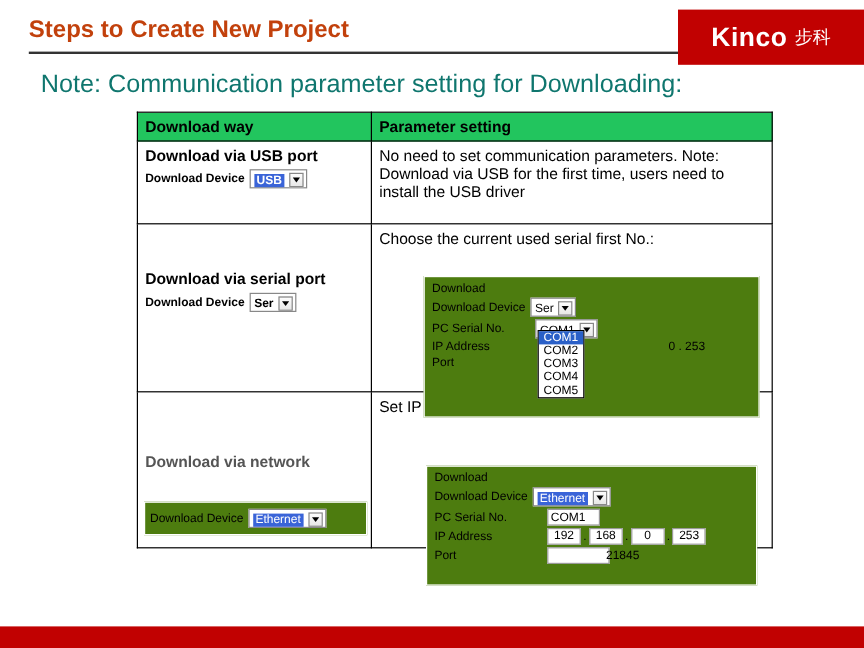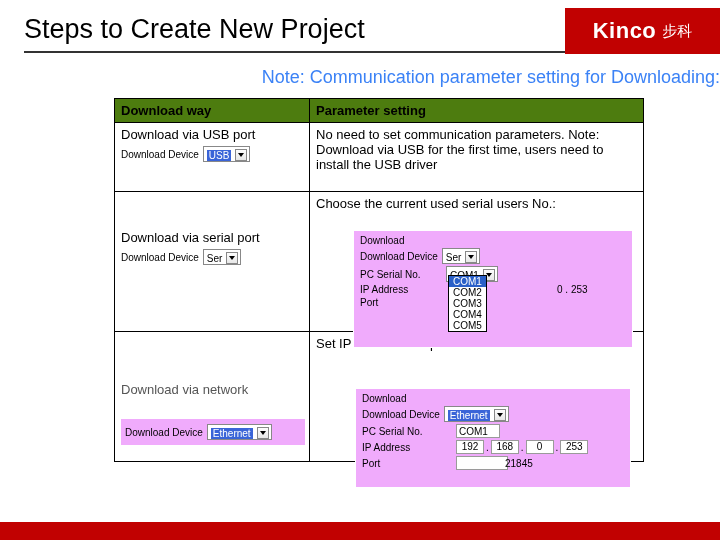--- a/index.html
+++ b/index.html
@@ -8,23 +8,23 @@
     height: 540px;
     background: #fff;
     font-family: Tahoma, Arial, sans-serif;
     position: relative;
     overflow: hidden;
   }
   .title-area {
     padding: 14px 0 6px 24px;
   }
   .title-area h1 {
-    color: #000000;
-    font-size: 27px;
-    font-weight: normal;
+    color: #c2410c;
+    font-size: 20px;
+    font-weight: bold;
     font-family: Verdana, Arial, sans-serif;
   }
   .title-rule {
     margin: 0 24px 0 24px;
     border: none;
     border-top: 2px solid #333;
   }
   .logo-block {
     position: absolute;
     top: 8px; right: 0;
@@ -33,41 +33,40 @@
     color: #fff;
     display: flex;
     align-items: center;
     justify-content: center;
     gap: 6px;
   }
   .logo-text { font-size: 22px; font-weight: bold; letter-spacing: 0.5px; }
   .logo-cn { font-size: 15px; font-weight: normal; }
   .note-line {
     padding: 14px 0 10px 34px;
-    font-size: 18px;
-    color: #3b82f6;
-    text-align: right;
+    font-size: 21px;
+    color: #0f766e;
   }
   table.main {
     border-collapse: collapse;
     margin: 0 0 0 114px;
     width: 530px;
     font-size: 13px;
   }
   table.main th, table.main td {
     border: 1.5px solid #000;
     padding: 4px 6px;
     vertical-align: top;
     text-align: left;
   }
   table.main th {
     font-weight: bold;
-    background: #4d7c0f;
-  }
-  .col-left { width: 195px; }
+    background: #22c55e;
+  }
+  .col-left { width: 195px; font-weight: bold; }
   .cell-body { min-height: 60px; }
   .dl-device-row {
     margin-top: 4px;
     display: flex;
     align-items: center;
     gap: 4px;
     font-family: "Microsoft Sans Serif", Tahoma, sans-serif;
     font-size: 10px;
   }
   .dl-label { color: #000; }
@@ -93,21 +92,21 @@
   .sel .tri::after {
     content: "";
     border-left: 3px solid transparent;
     border-right: 3px solid transparent;
     border-top: 4px solid #000;
   }
 
   
   .panel {
     position: absolute;
-    background: #f0abfc;
+    background: #4d7c0f;
     border: 1px solid #fff;
     font-family: "Microsoft Sans Serif", Tahoma, sans-serif;
     font-size: 10px;
     color: #000;
   }
   .panel .field-row { display: flex; align-items: center; gap: 4px; margin: 2px 0; }
   .panel .inp {
     border: 1px solid #9a9a9a;
     background: #fff;
     height: 14px;
@@ -177,21 +176,21 @@
       <div>Download via serial port</div>
       <div class="dl-device-row">
         <span class="dl-label">Download Device</span>
         <span class="sel">
           <span class="sel-text" style="color:#000;">Ser</span>
           <span class="tri"></span>
         </span>
       </div>
     </td>
     <td style="position:relative;">
-      <div>Choose the current used serial users No.:</div>
+      <div>Choose the current used serial first No.:</div>
     </td>
   </tr>
 
   <tr>
     <td class="col-left" style="height:130px; position:relative;">
       <div style="height:46px"></div>
       <div style="color:#555;">Download via network</div>
     </td>
     <td style="position:relative;">
       <div>Set IP address and port number of the</div>

